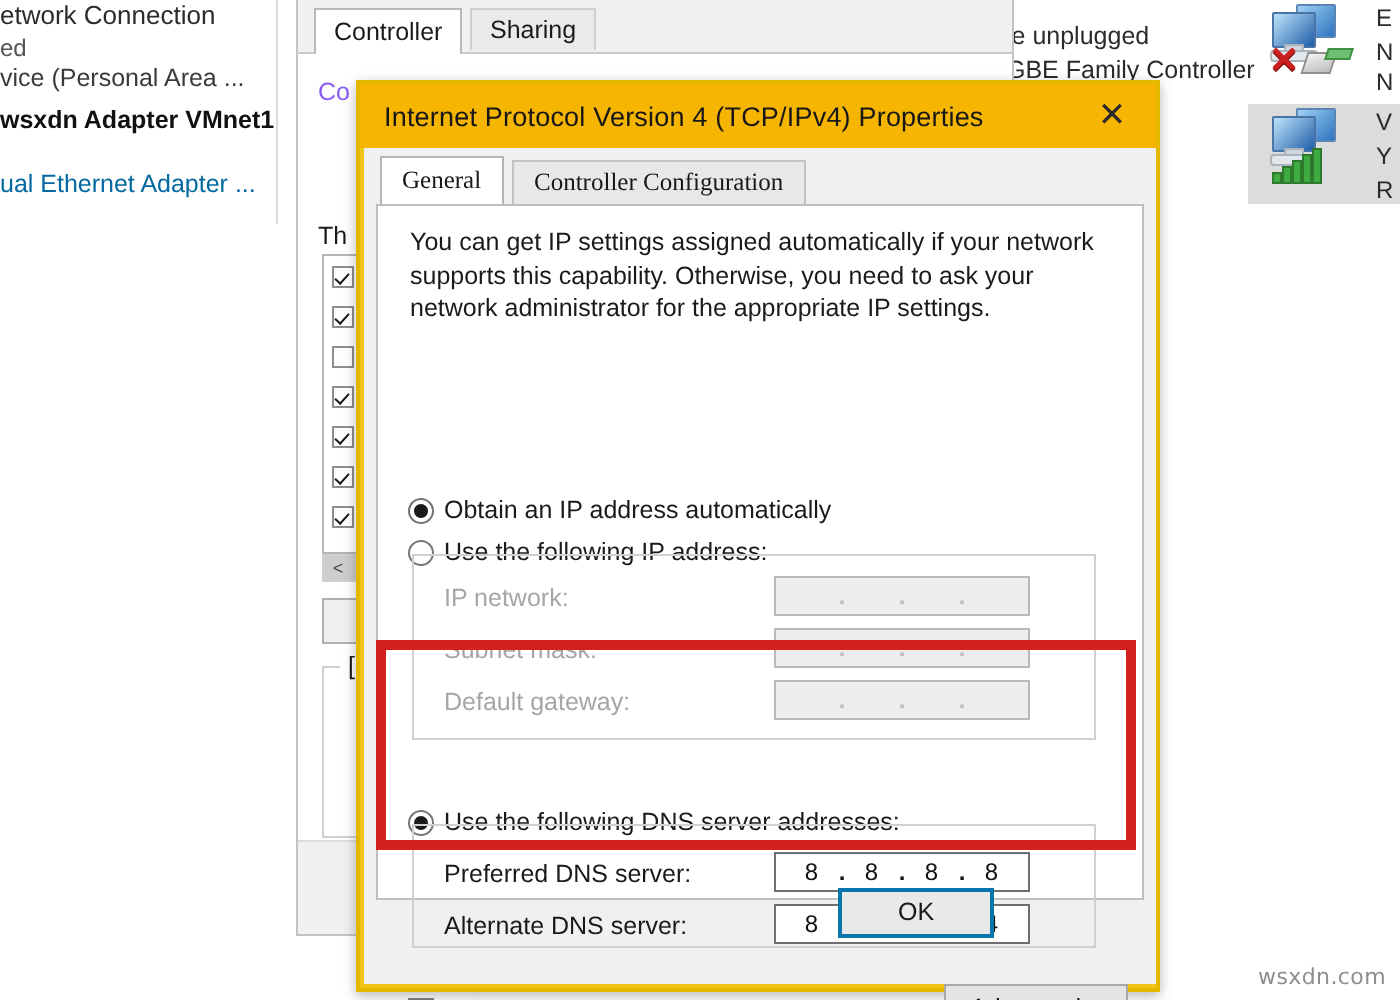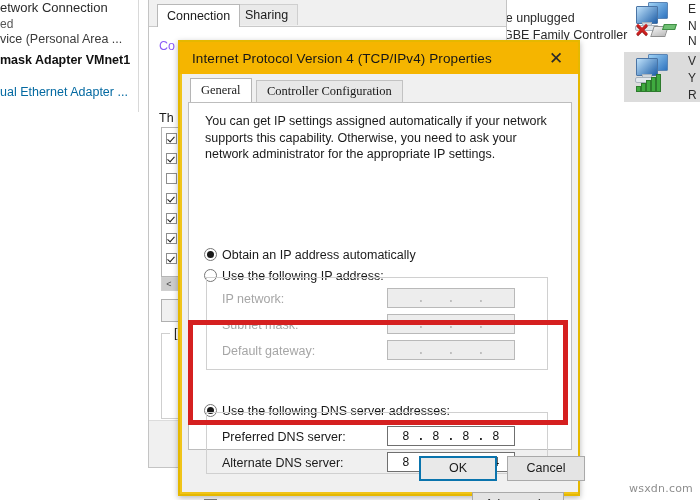--- a/index.html
+++ b/index.html
@@ -462,21 +462,21 @@
     left: 16px; top: 10px;
     width: 350px;
     font-size: 12.5px;
     line-height: 16.5px;
     color: #1a1a1a;
   }
 
   .radio-row {
     position: absolute;
     display: flex;
-    align-items: flex-start;
+    align-items: flex-end;
     gap: 5px;
     font-size: 12.5px;
     color: #1a1a1a;
     white-space: nowrap;
   }
   .radio {
     width: 13px; height: 13px;
     border-radius: 50%;
     border: 1px solid #767676;
     background: #ffffff;
@@ -582,21 +582,21 @@
     border: 1px solid #a9a9a9;
     font-size: 12.5px;
     line-height: 22px;
     text-align: center;
     color: #1a1a1a;
     box-sizing: border-box;
   }
 
   .tcp-actions {
     position: absolute;
-    left: 0; bottom: 8px;
+    left: 0; bottom: 20px;
     width: 396px;
     height: 28px;
   }
   .act-btn {
     position: absolute;
     top: 0;
     width: 78px;
     height: 25px;
     font-size: 12.5px;
     line-height: 23px;
@@ -641,21 +641,21 @@
 </style>
 </head>
 <body>
 
 <div class="bg-root">
 
   <div class="bg-left-list">
     <div class="row r0">etwork Connection</div>
     <div class="row r1">ed</div>
     <div class="row r2">vice (Personal Area ...</div>
-    <div class="row r3">mask Adapter VMnet1</div>
+    <div class="row r3">wsxdn Adapter VMnet1</div>
     <div class="row r4">ual Ethernet Adapter ...</div>
   </div>
   <div class="bg-vline"></div>
 
   <div class="bg-right-text">
     <div class="row q0">le unplugged</div>
     <div class="row q1">GBE Family Controller</div>
     <div class="row q2">VMnet8</div>
     <div class="row q3">dapter ...</div>
   </div>
@@ -695,21 +695,21 @@
     <span style="top:2px;">E</span>
     <span style="top:19px;">N</span>
     <span style="top:34px;">N</span>
     <span style="top:54px;">V</span>
     <span style="top:71px;">Y</span>
     <span style="top:88px;">R</span>
   </div>
 
   <div class="props-win">
     <div class="props-tabstrip">
-      <div class="props-tab t-net active">Connection</div>
+      <div class="props-tab t-net active">Controller</div>
       <div class="props-tab t-share">Sharing</div>
     </div>
     <div class="props-body">
       <div class="props-label-connect">Co</div>
       <div class="props-label-this">Th</div>
       <div class="props-listbox">
         <div class="li">
             <span class="mini-cb checked"></span>
           </div>
         <div class="li">
@@ -842,21 +842,20 @@
 
     <div class="validate-row">
       <span class="checkbox"></span>
       <span>Validate settings upon exit</span>
     </div>
 
     <div class="adv-btn">Advanced...</div>
 
     <div class="tcp-actions">
       <div class="act-btn act-ok">OK</div>
-      <div class="act-btn act-cancel">Cancel</div>
     </div>
 
   </div>
 </div>
 
 <div class="red-annot"></div>
 
 <div class="watermark">wsxdn.com</div>
 
 </body></html>

